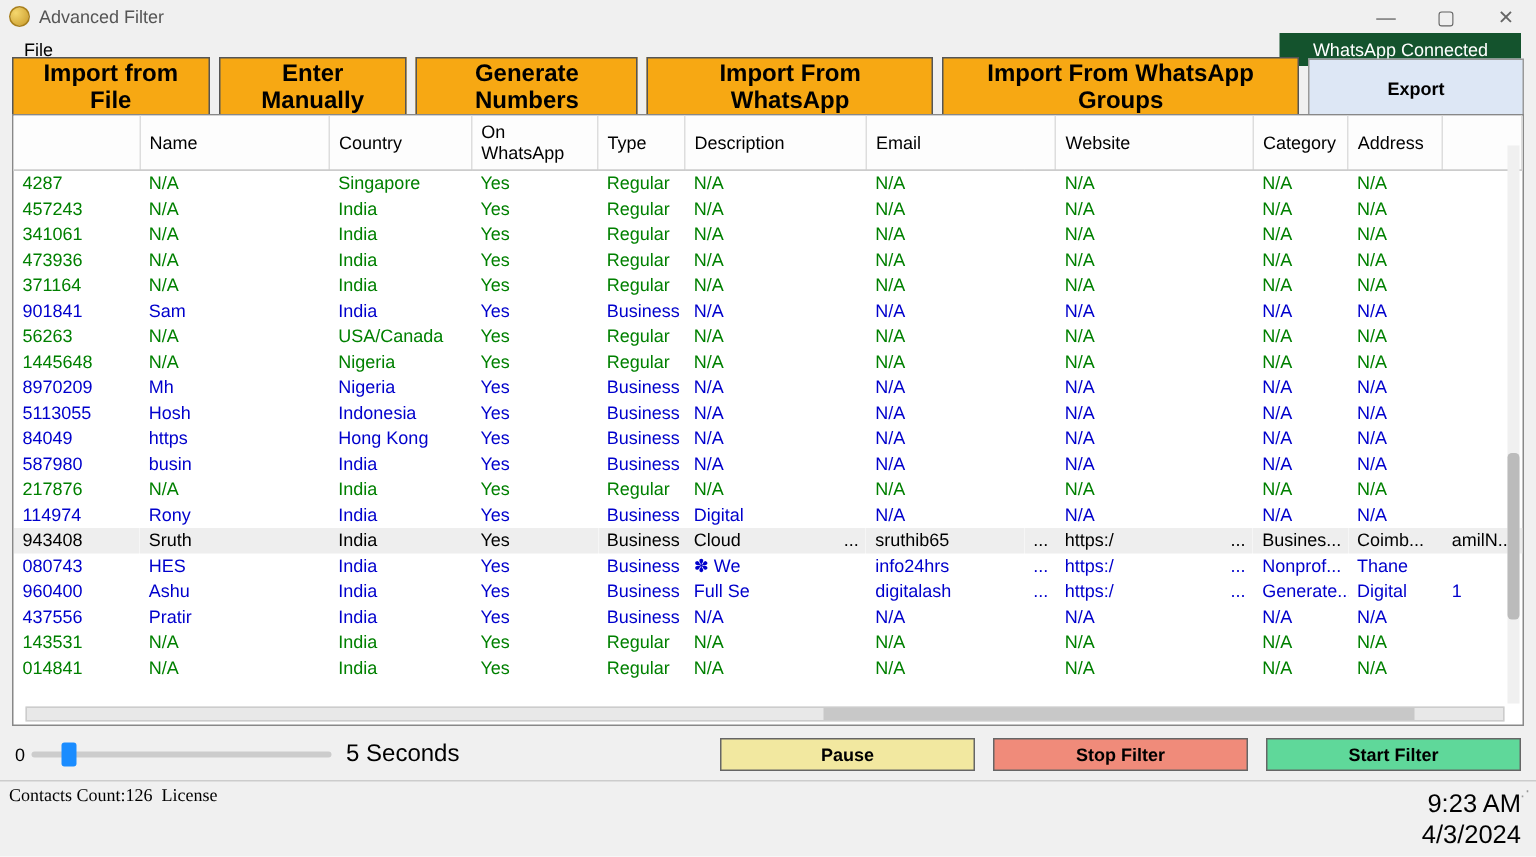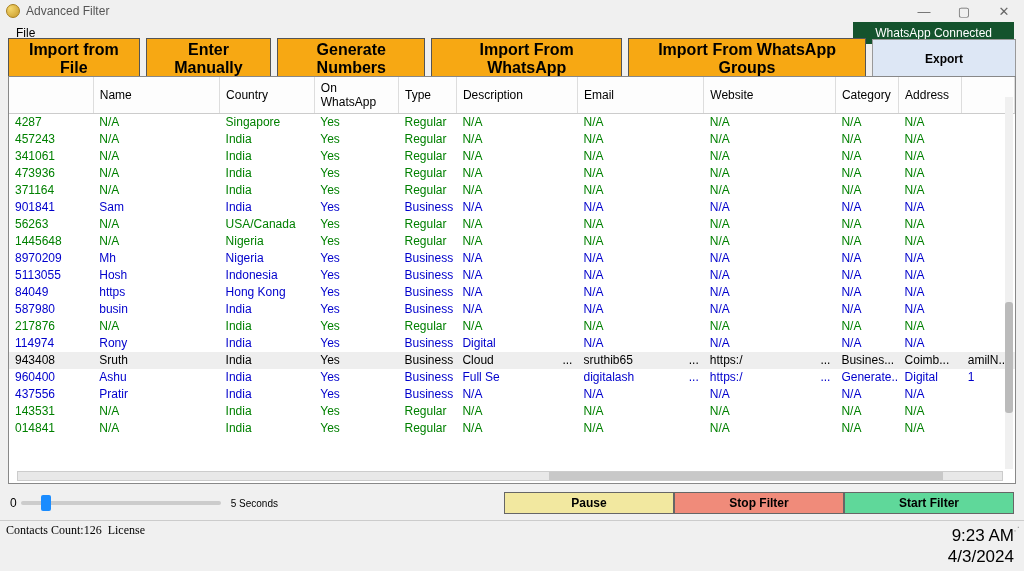--- a/index.html
+++ b/index.html
@@ -34,22 +34,22 @@
 .hscroll-thumb { position: absolute; left: 54%; top: 0; height: 100%; width: 40%; background: #c8c8c8; }
 
 .vscroll { position: absolute; right: 2px; top: 20px; bottom: 14px; width: 8px; background: #f0f0f0; }
 .vscroll-thumb { position: absolute; top: 55%; height: 30%; width: 100%; background: #bbb; border-radius: 3px; }
 
 .controls { display: flex; align-items: center; padding: 6px 10px; gap: 10px; }
 .slider-area { display: flex; align-items: center; gap: 4px; width: 300px; }
 .slider-val { font-size: 12px; }
 .slider-track { position: relative; width: 200px; height: 4px; background: #ccc; border-radius: 2px; }
 .slider-thumb { position: absolute; left: 10%; top: -6px; width: 10px; height: 16px; background: #1a8cff; border-radius: 2px; }
-.slider-label { font-size: 10px; margin-left: 6px; }
-.action-btns { margin-left: auto; display: flex; gap: 0; justify-content: flex-end; }
+.slider-label { font-size: 16px; margin-left: 6px; }
+.action-btns { margin-left: auto; display: flex; gap: 12px; justify-content: flex-end; }
 .abtn { width: 170px; text-align: center; padding: 3px 0; font-size: 12px; font-weight: bold; border: 1px solid #666; cursor: pointer; }
 .abtn.pause { background: #f2e8a0; }
 .abtn.stop  { background: #f08b7a; }
 .abtn.start { background: #5fd89a; }
 
 .statusbar { border-top: 1px solid #ccc; padding: 2px 6px; font-size: 12px; display: flex; align-items: center; font-family: Liberation Serif, serif; }
 .grip { margin-left: auto; color: #999; letter-spacing: -2px; font-size: 10px; }
 
 .tray { position: absolute; bottom: 4px; right: 10px; text-align: right; font-size: 17px; color: #000000; line-height: 1.2; }
 </style>
@@ -348,20 +348,36 @@
           <td class="ellip">...</td>
           <td>sruthib65</td>
           <td class="ellip">...</td>
           <td>https:/</td>
           <td class="ellip">...</td>
           <td>Busines...</td>
           <td>Coimb...</td>
           <td class="extra">amilN...</td>
         </tr>
         <tr class="biz">
+          <td>080743</td>
+          <td>HES</td>
+          <td>India</td>
+          <td>Yes</td>
+          <td>Business</td>
+          <td>✽ We</td>
+          <td class="ellip"></td>
+          <td>info24hrs</td>
+          <td class="ellip">...</td>
+          <td>https:/</td>
+          <td class="ellip">...</td>
+          <td>Nonprof...</td>
+          <td>Thane</td>
+          <td class="extra"></td>
+        </tr>
+        <tr class="biz">
           <td>960400</td>
           <td>Ashu</td>
           <td>India</td>
           <td>Yes</td>
           <td>Business</td>
           <td>Full Se</td>
           <td class="ellip"></td>
           <td>digitalash</td>
           <td class="ellip">...</td>
           <td>https:/</td>

